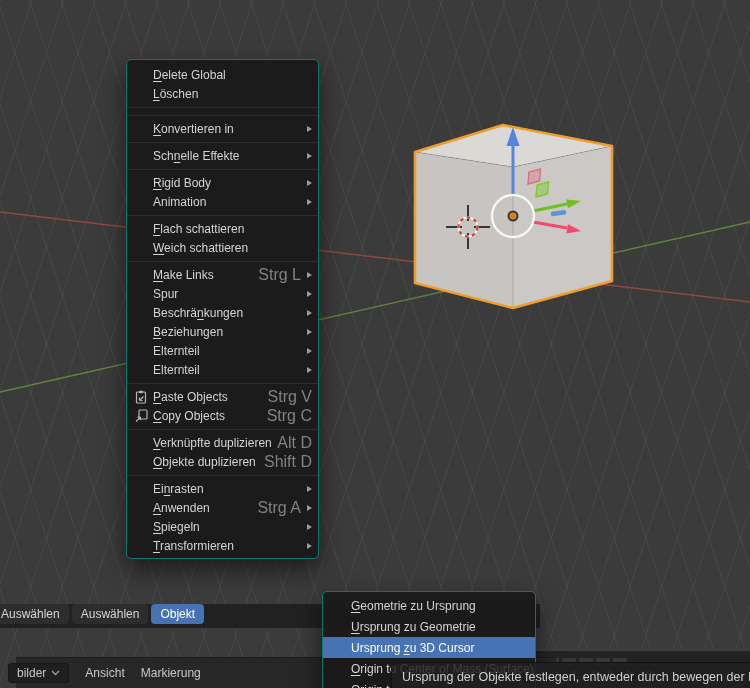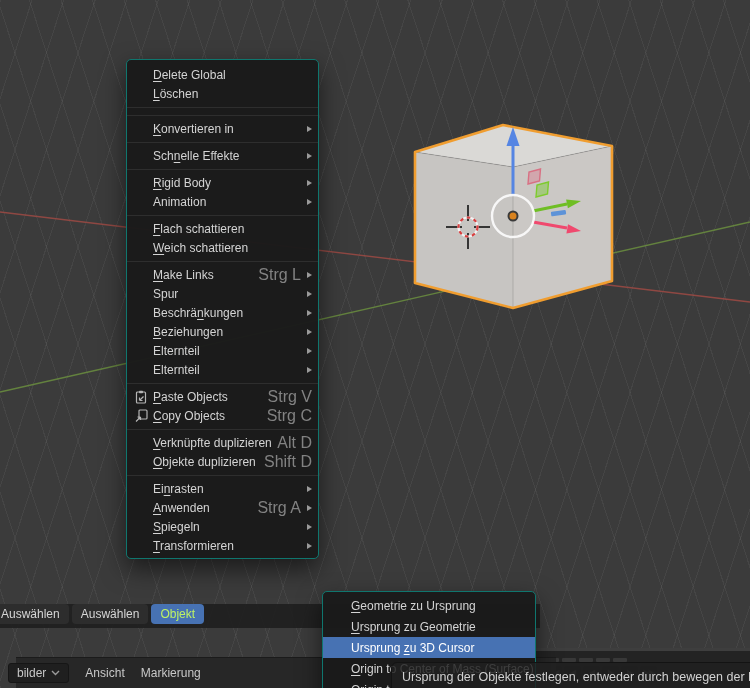--- a/index.html
+++ b/index.html
@@ -12,21 +12,21 @@
       repeating-linear-gradient(108deg, rgba(255,255,255,0.05) 0 1px, transparent 1px 30px),
       repeating-linear-gradient(72deg,  rgba(255,255,255,0.05) 0 1px, transparent 1px 30px);
     z-index:0}
   #scene{position:absolute;inset:0;z-index:10;pointer-events:none}
 
   
   #viewport-header{position:absolute;left:0;top:604px;width:540px;height:24px;
     background:rgba(30,30,30,0.88);display:flex;align-items:flex-start;gap:3px;z-index:20}
   .hbtn{height:20px;margin-top:0;padding:0 9px;border-radius:4px;background:#2d2d2d;
     color:#d6d6d6;font-size:12px;display:flex;align-items:center;cursor:default}
-  .hbtn.active{background:#4772b3;color:#bef264}
+  .hbtn.active{background:#4772b3;color:#ffffff}
   .hbtn:first-child{margin-left:-8px}
 
   #timeline-header{position:absolute;left:16px;top:657px;width:540px;height:31px;
     background:#272727;border-top:1px solid #1b1b1b;display:flex;align-items:center;z-index:20}
   .tbtn{height:20px;padding:0 8px;display:flex;align-items:center;gap:5px;
     color:#c8c8c8;font-size:12px;cursor:default}
   .tbtn.drop{background:#1f1f1f;border:1px solid #161616;border-radius:3px;margin-left:-8px;margin-right:8px}
   .tbtn .chev{display:flex;align-items:center}
 
   

